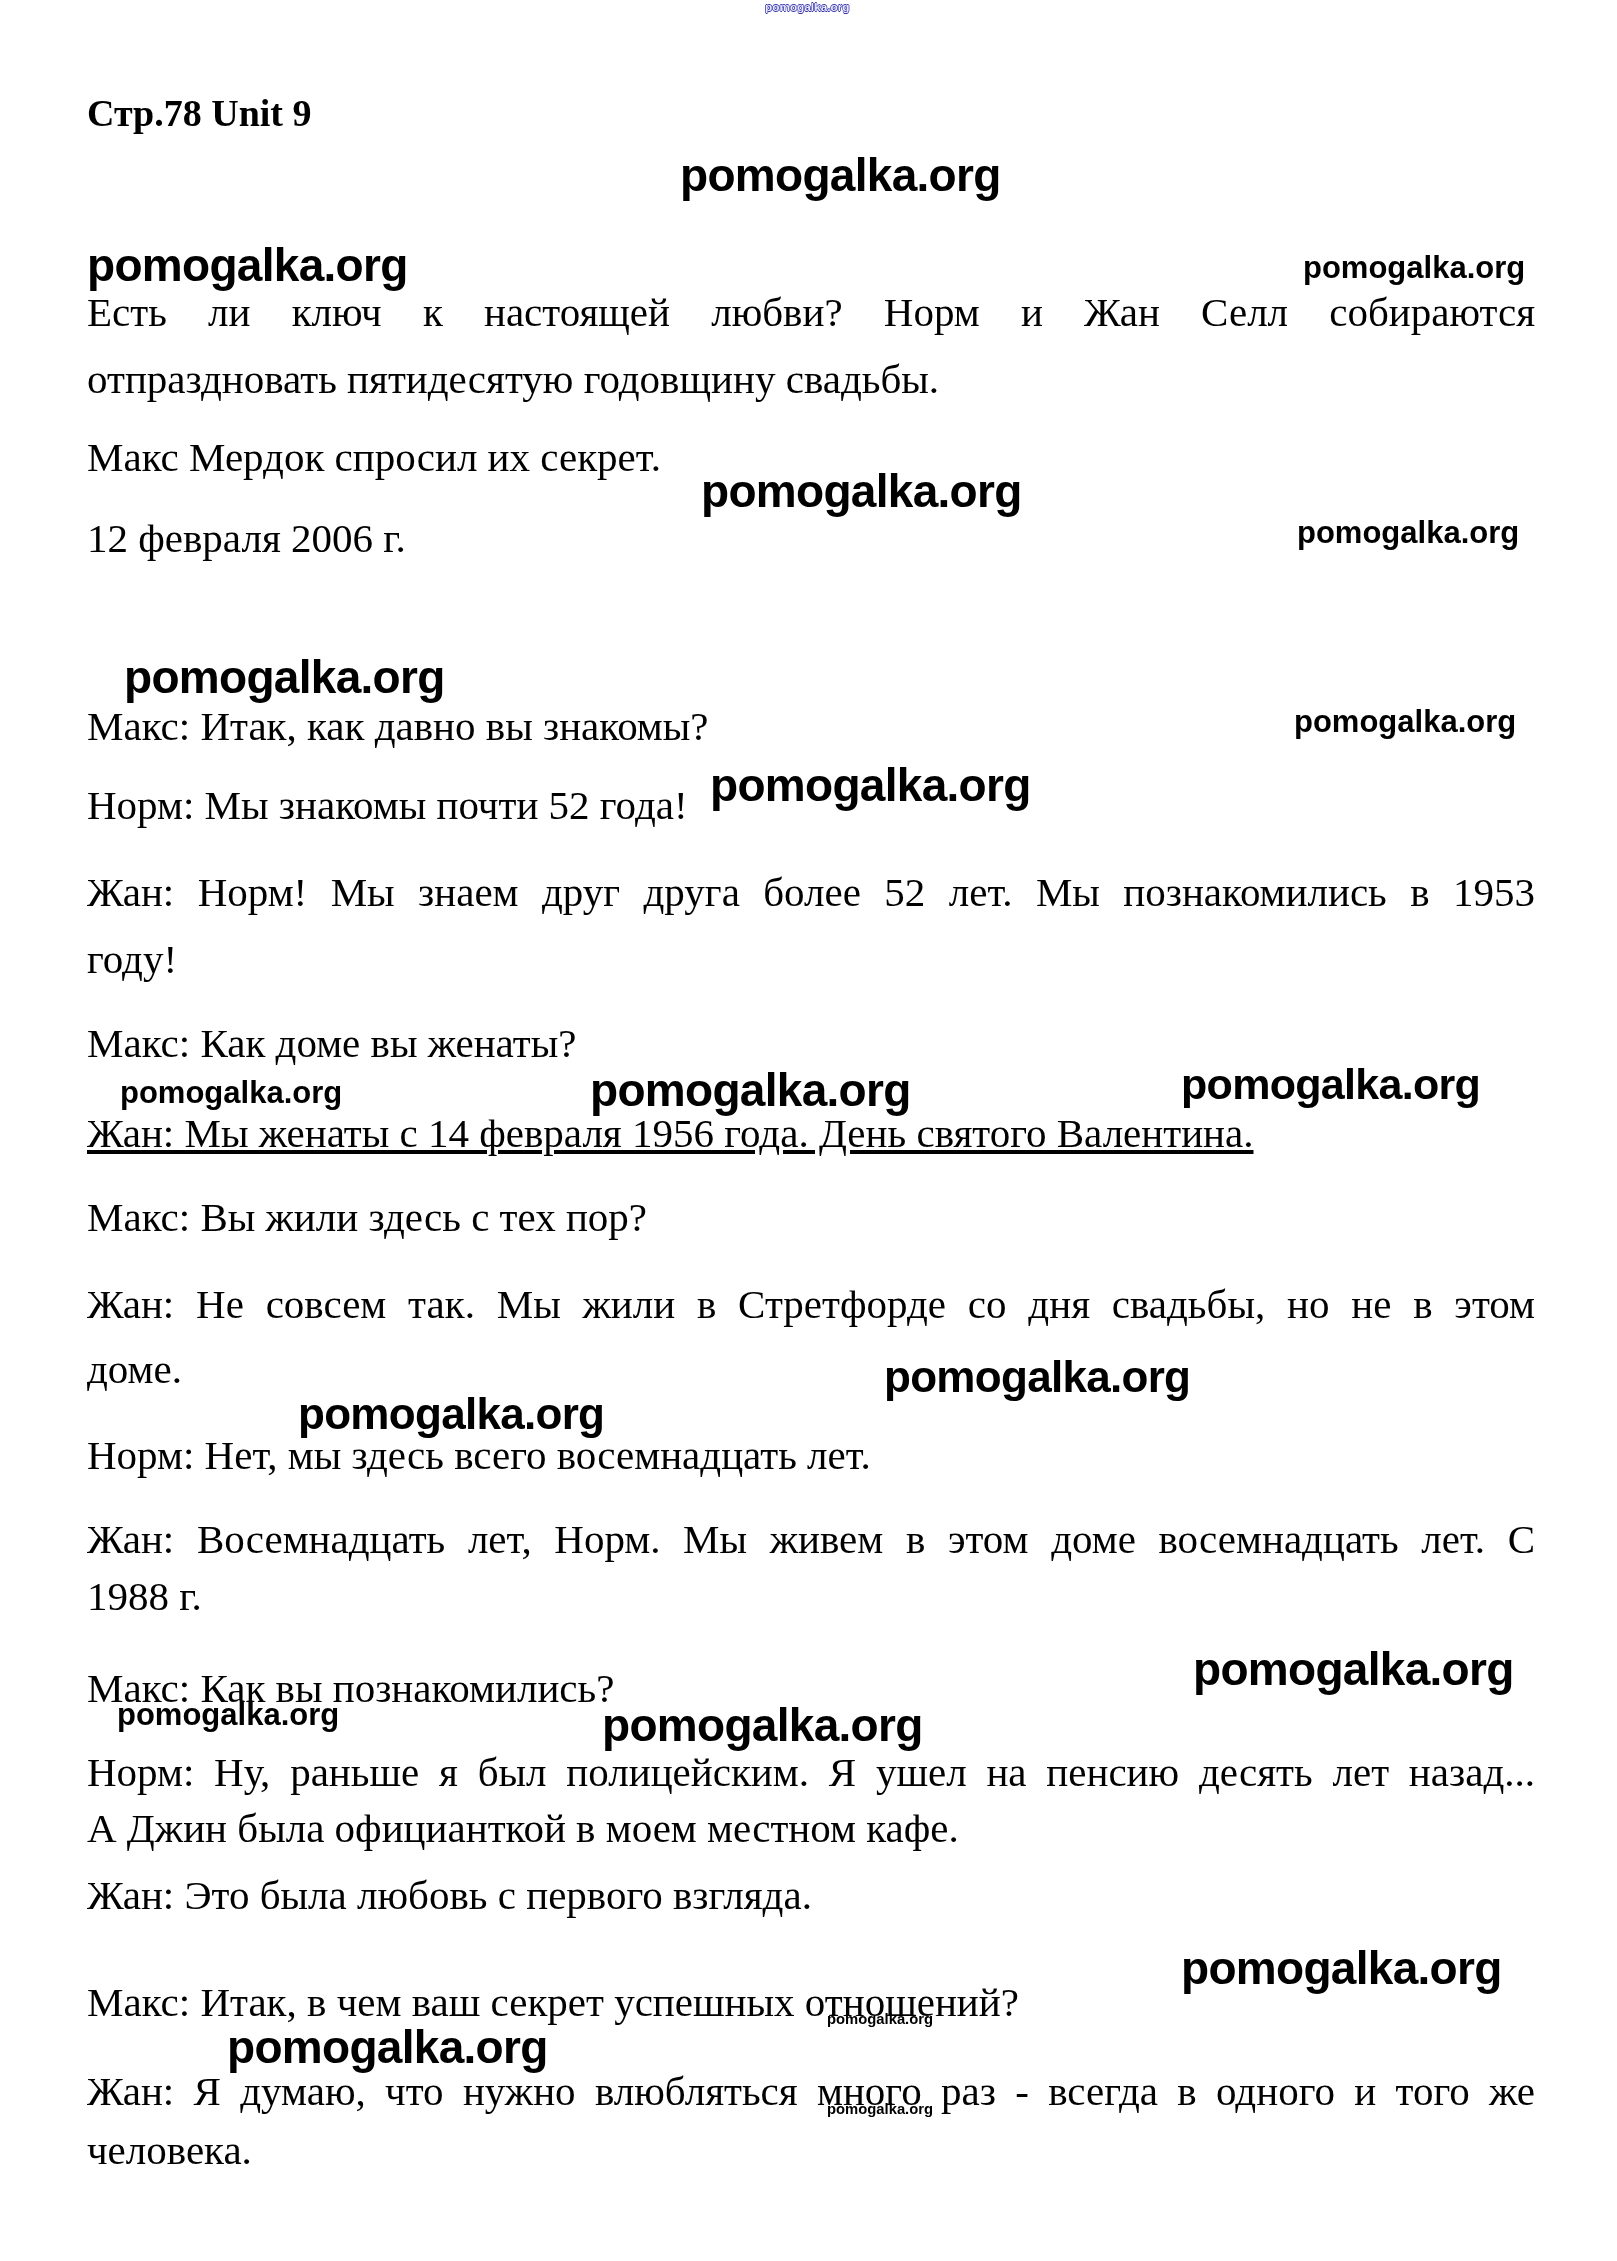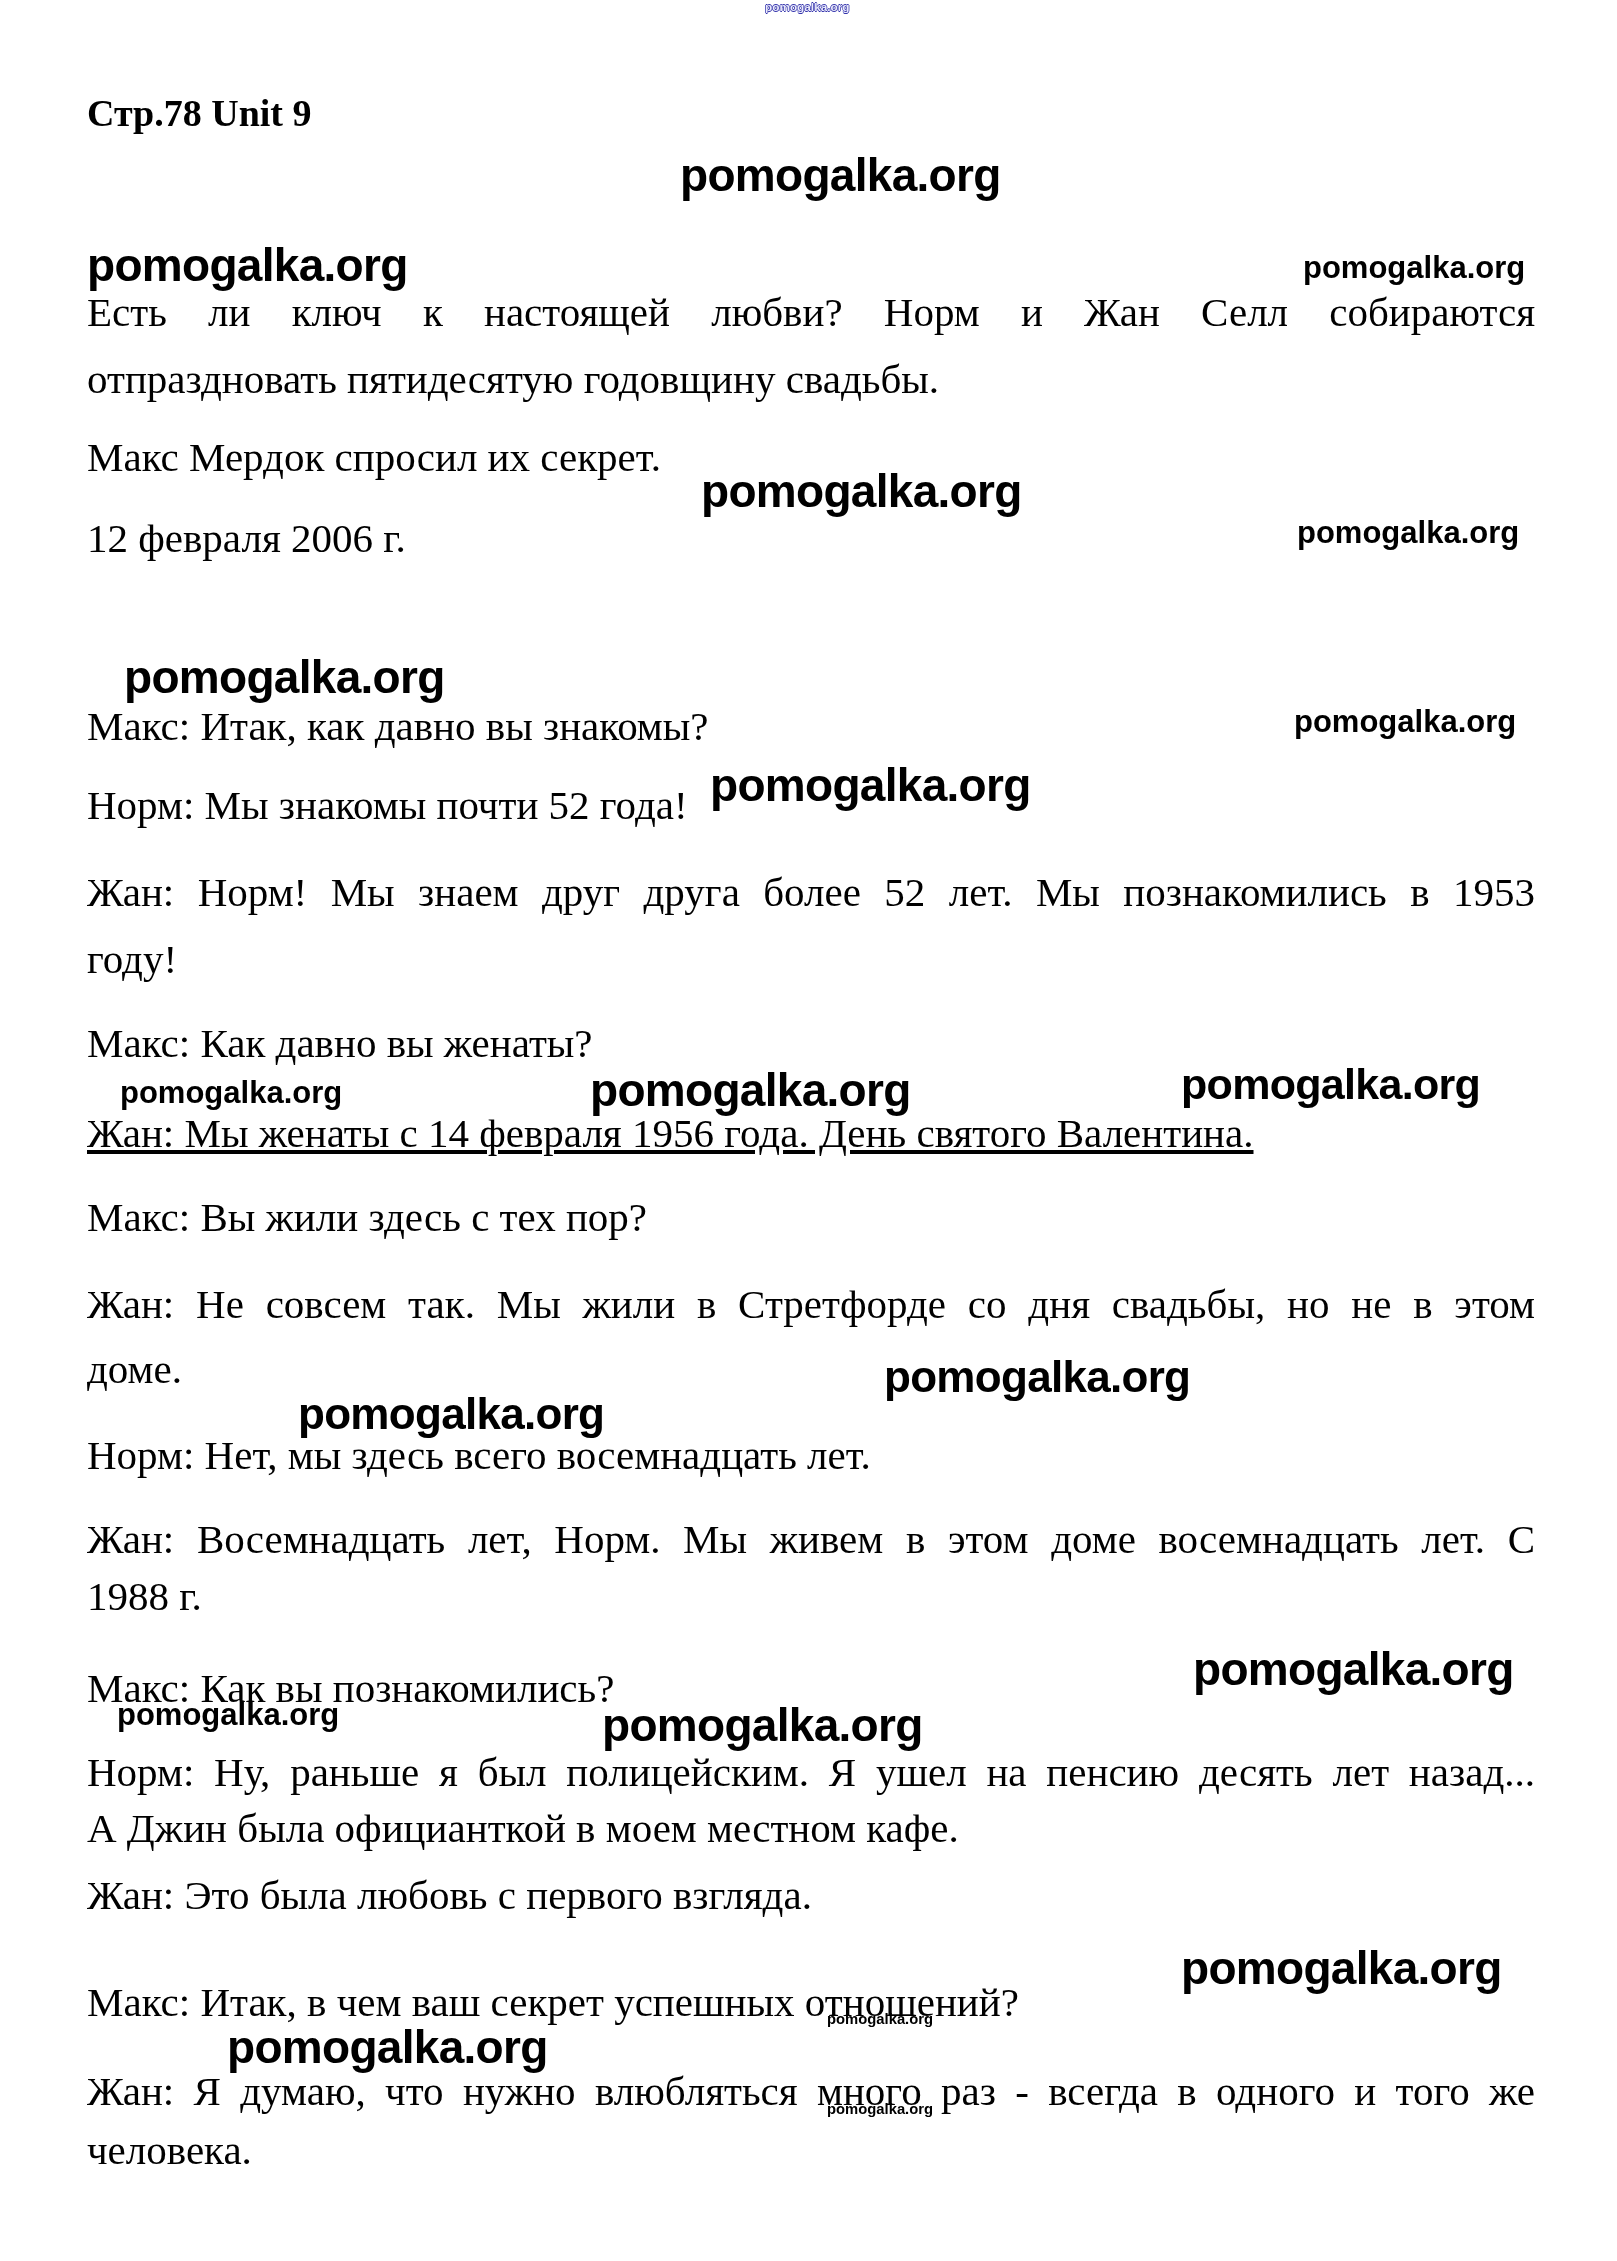--- a/index.html
+++ b/index.html
@@ -81,21 +81,21 @@
 
   <div class="t" style="left:87px; top:706px;">Макс: Итак, как давно вы знакомы?</div>
   <div class="wm wm-sm" style="left:1294px; top:706px;">pomogalka.org</div>
 
   <div class="t" style="left:87px; top:785px;">Норм: Мы знакомы почти 52 года!</div>
   <div class="wm wm-lg" style="left:710px; top:762px;">pomogalka.org</div>
 
   <div class="t just" style="left:87px; top:872px;">Жан: Норм! Мы знаем друг друга более 52 лет. Мы познакомились в 1953</div>
   <div class="t" style="left:87px; top:939px;">году!</div>
 
-  <div class="t" style="left:87px; top:1023px;">Макс: Как давно вы женаты?</div>
+  <div class="t" style="left:87px; top:1023px;">Макс: Как доме вы женаты?</div>
 
   <div class="wm wm-sm" style="left:120px; top:1077px;">pomogalka.org</div>
   <div class="wm wm-lg" style="left:590px; top:1067px;">pomogalka.org</div>
   <div class="wm wm-lg" style="left:1181px; top:1063px; font-size:43px;">pomogalka.org</div>
 
   <div class="t" style="left:87px; top:1113px;text-decoration:underline;">Жан: Мы женаты с 14 февраля 1956 года. День святого Валентина.</div>
 
   <div class="t" style="left:87px; top:1197px;">Макс: Вы жили здесь с тех пор?</div>
 
   <div class="t just" style="left:87px; top:1284px;">Жан: Не совсем так. Мы жили в Стретфорде со дня свадьбы, но не в этом</div>

